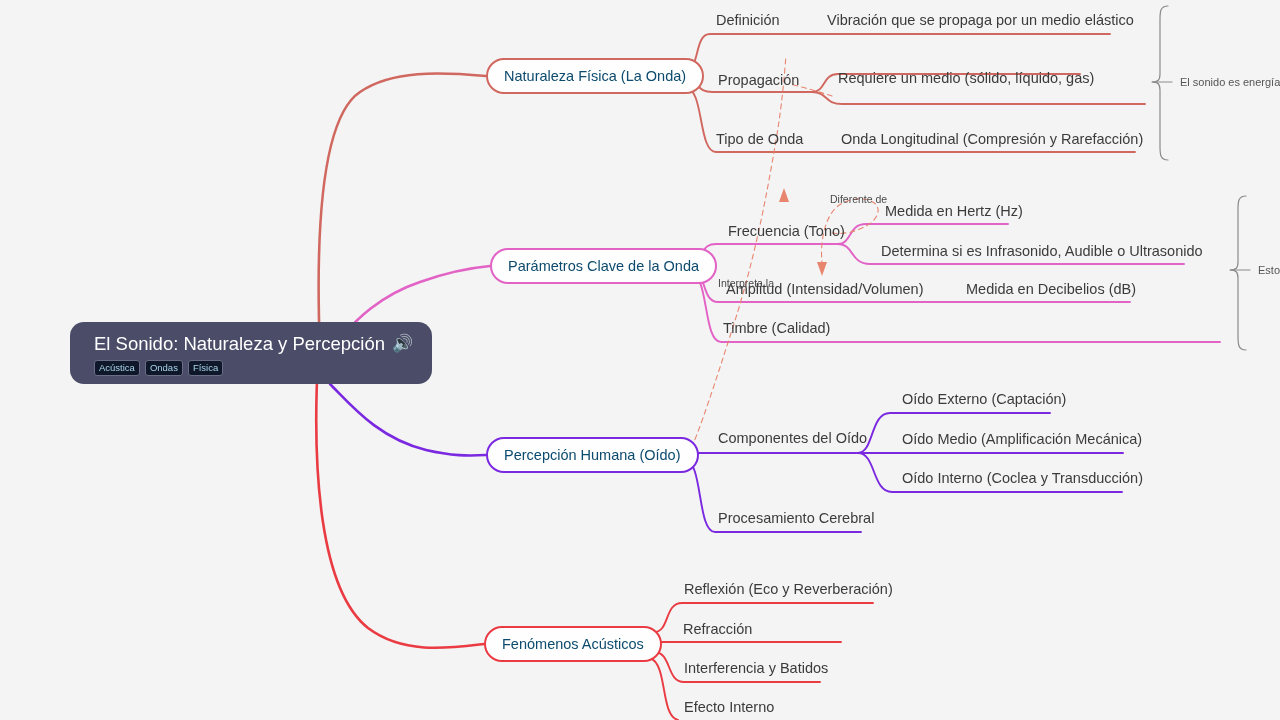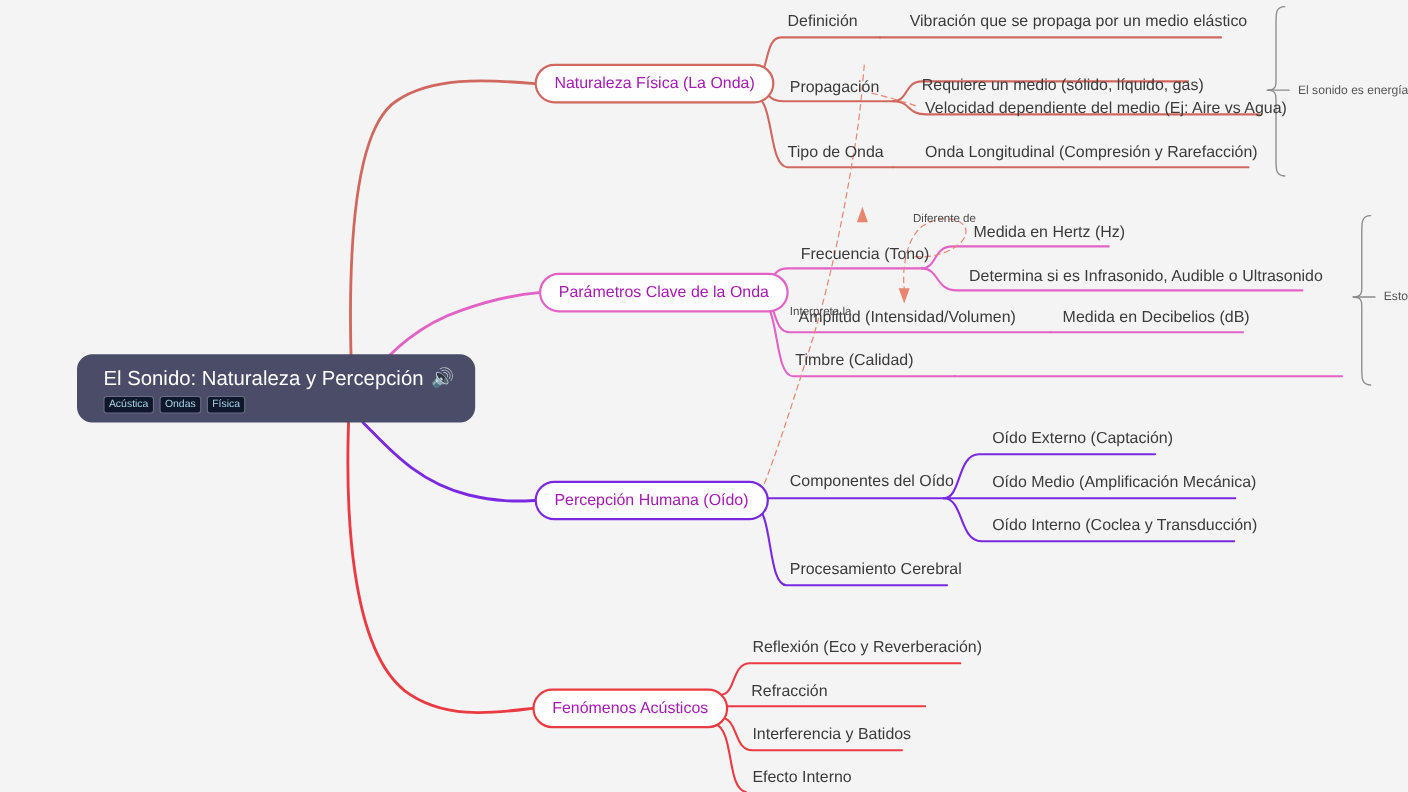--- a/index.html
+++ b/index.html
@@ -30,21 +30,21 @@
     color:#a9d4e8;font-size:9.5px;line-height:12px;padding:1px 4px;
     white-space:nowrap;
   }
 
   
   .branch-node{
     position:absolute;box-sizing:border-box;
     background:#fefefe;border-radius:20px;border:2px solid #4d7c0f;
     height:36px;display:flex;align-items:center;justify-content:center;
     padding:0 16px;white-space:nowrap;
-    color:#a21caf;font-size:14.5px;
+    color:#0c4a6e;font-size:14.5px;
   }
 
   
   .node-lbl{
     position:absolute;white-space:nowrap;color:#3b3b3b;
     font-size:14.5px;line-height:18px;text-align:center;
   }
   .node-lbl.l3{font-size:14.5px;}
 
   
@@ -171,23 +171,20 @@
   </div>
   <div class="node-lbl" style="left:716px;top:130px;">
     <span>Tipo de Onda</span>
   </div>
   <div class="node-lbl l3" style="left:827px;top:11px;">
     <span>Vibración que se propaga por un medio elástico</span>
   </div>
   <div class="node-lbl l3" style="left:838px;top:51px;margin-top:18px;">
     <span>Requiere un medio (sólido, líquido, gas)</span>
   </div>
-  <div class="node-lbl l3" style="left:841px;top:90px;">
-    <span>Velocidad dependiente del medio (Ej: Aire vs Agua)</span>
-  </div>
   <div class="node-lbl l3" style="left:841px;top:130px;">
     <span>Onda Longitudinal (Compresión y Rarefacción)</span>
   </div>
 
   <div class="branch-node" style="left:490px;top:248px;border-color:#e262c6;">
     <span>Parámetros Clave de la Onda</span>
   </div>
   <div class="node-lbl" style="left:728px;top:222px;">
     <span>Frecuencia (Tono)</span>
   </div>

